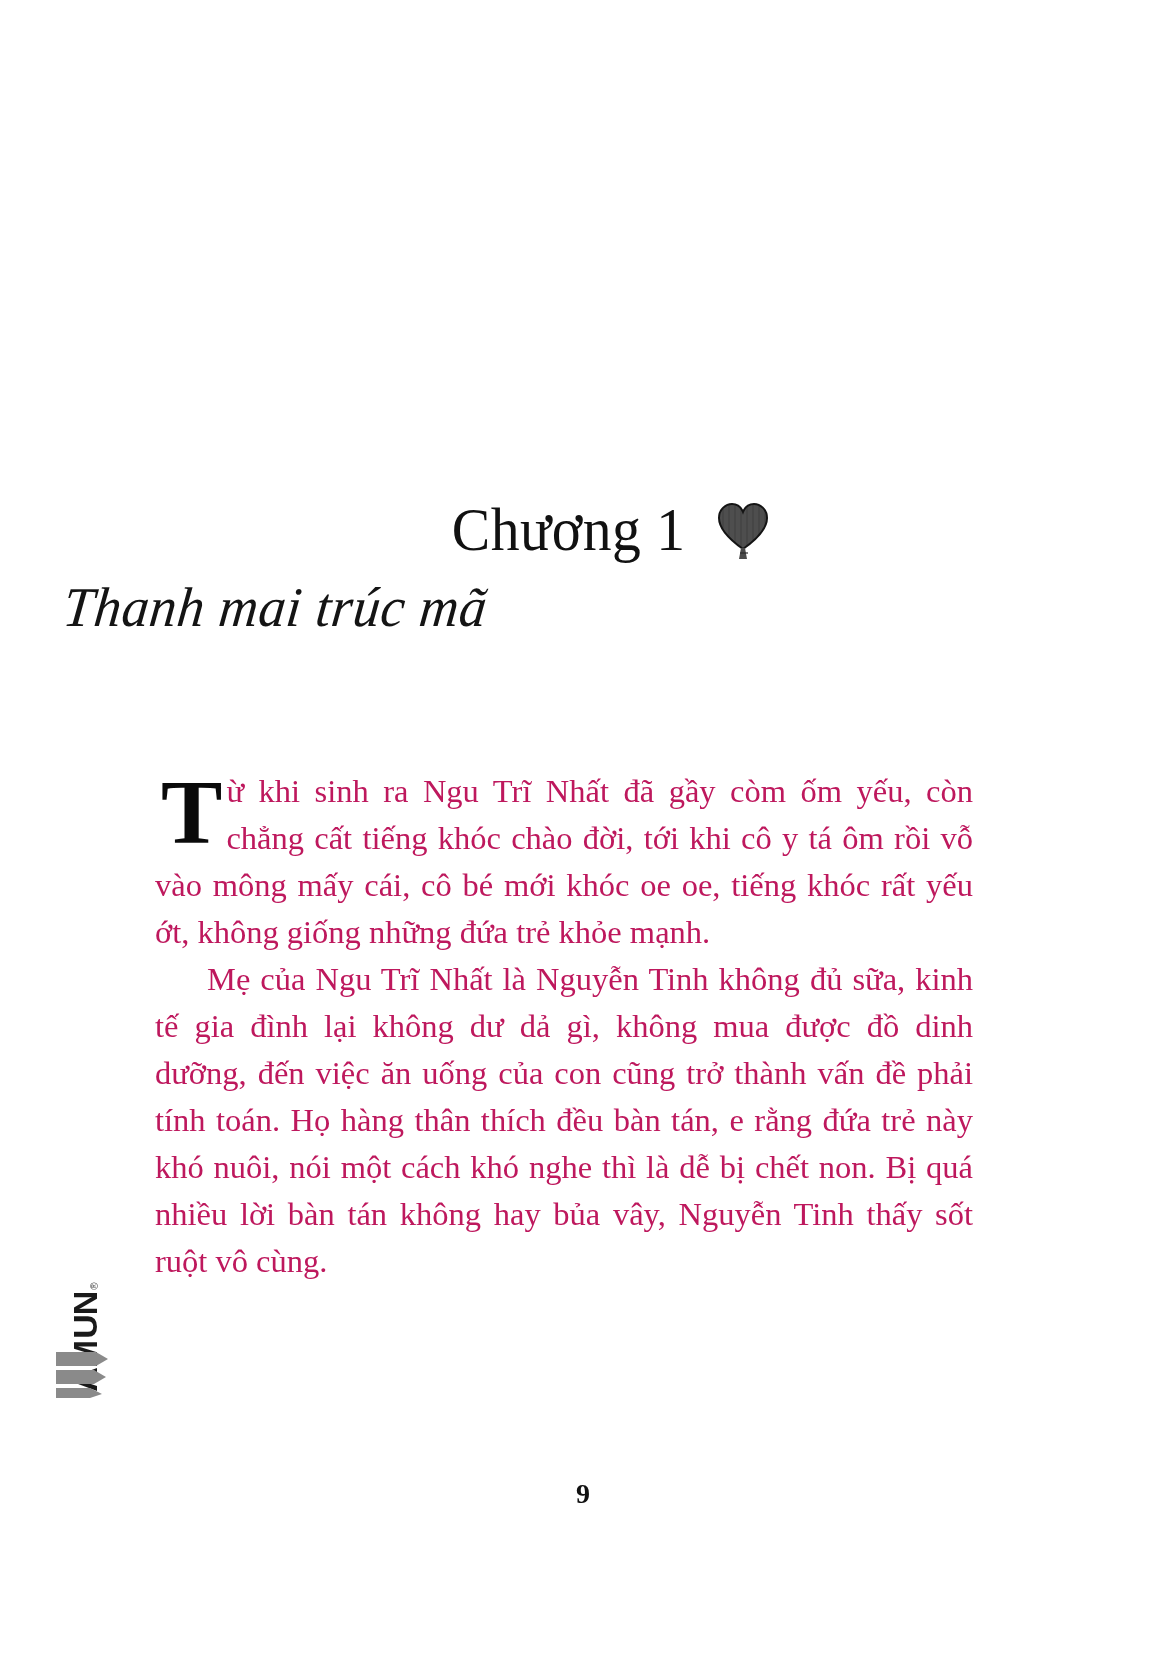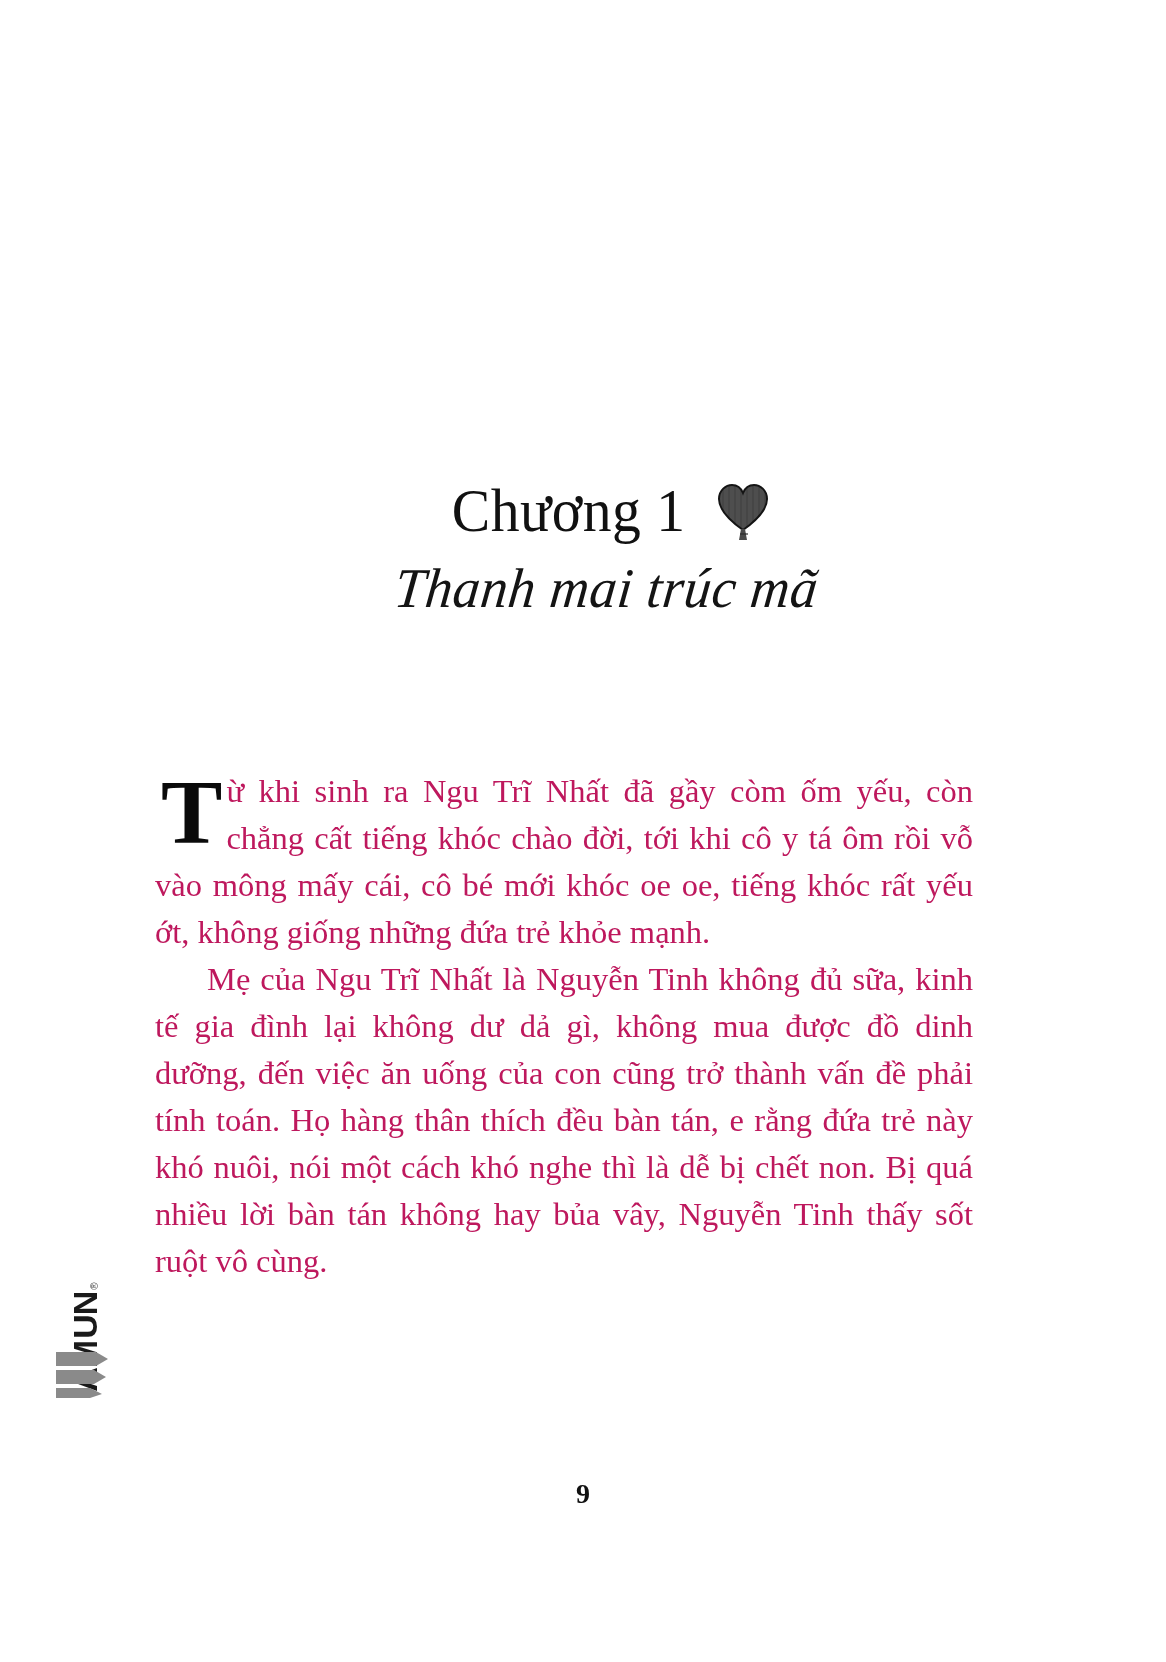--- a/index.html
+++ b/index.html
@@ -16,22 +16,22 @@
     background: #ffffff;
     overflow: hidden;
     box-sizing: border-box;
   }
 
   
   .chapter-block {
     position: absolute;
     left: 0;
     right: 0;
-    top: 478px;
-    text-align: center;
+    top: 497px;
+    text-align: left;
     padding-left: 47px;
   }
 
   .chapter-title-row {
     display: flex;
     align-items: center;
     justify-content: center;
     gap: 18px;
   }
 

